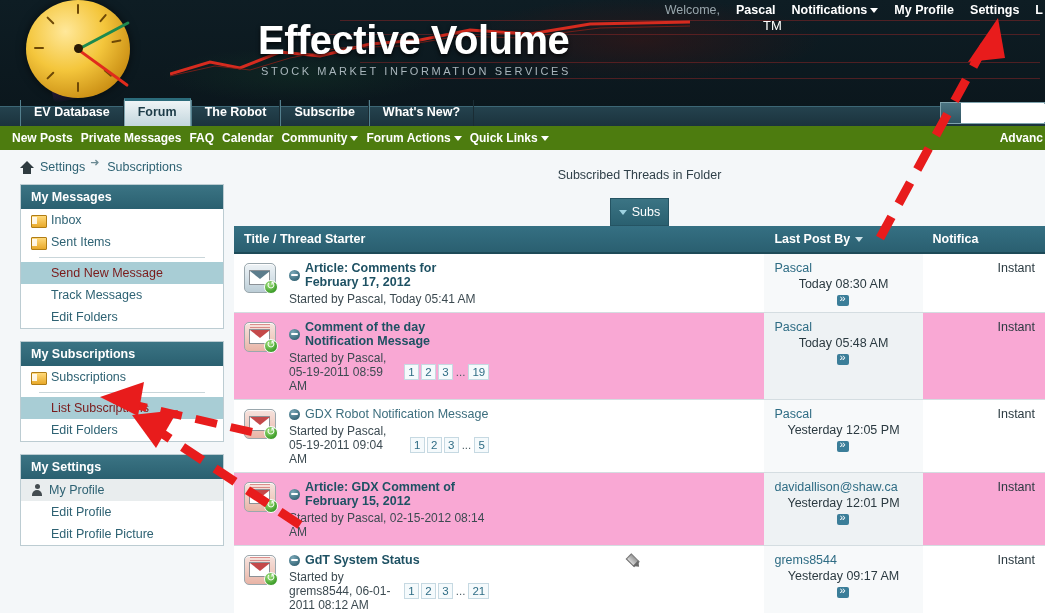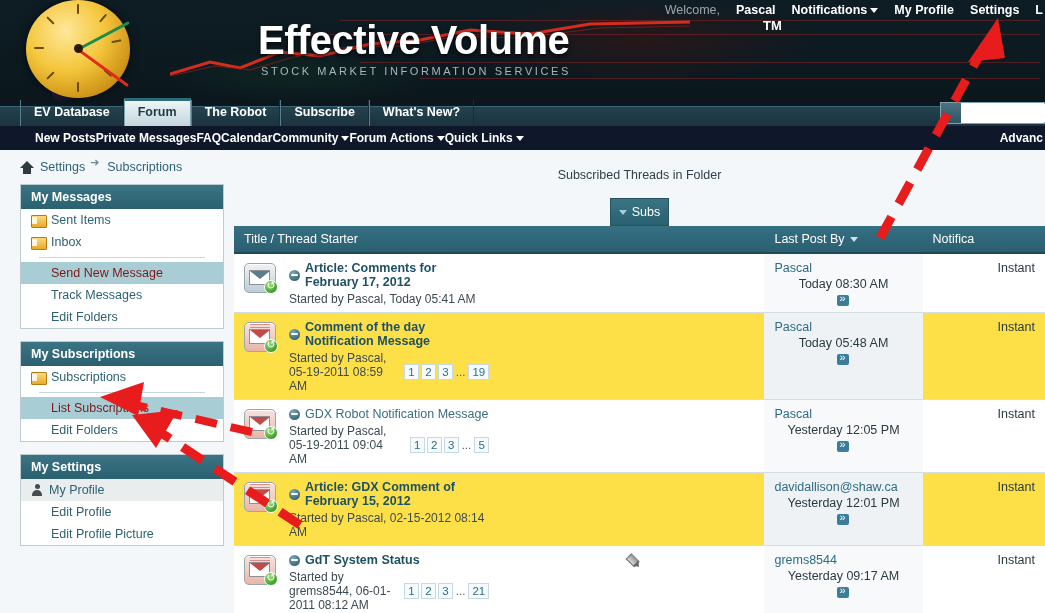--- a/index.html
+++ b/index.html
@@ -68,21 +68,21 @@
   .logo-wrap {
     position: absolute; left: 258px; top: 18px;
   }
   .logo-title {
     font-size: 40px; font-weight: bold; color: #ffffff;
     letter-spacing: -0.5px;
     text-shadow: 0 2px 4px rgba(0,0,0,.8);
   }
   .logo-tm {
     position: absolute; left: 505px; top: 0px;
-    font-size: 13px; color: #ffffff; font-weight: bold;
+    font-size: 13px; color: #ffffff; font-weight: normal;
   }
   .logo-sub {
     font-size: 11px; color: #a9b6bc; letter-spacing: 2.6px;
     margin-top: 2px; margin-left: 3px;
   }
 
   
   .topnav {
     position: absolute; right: 0; top: 3px;
     display: flex; align-items: center; gap: 16px;
@@ -135,23 +135,23 @@
     flex: 0 0 20px;
   }
   .search-inp {
     border: 0; outline: 0; flex: 1; height: 18px; font-size: 11px;
     font-family: "Liberation Sans", sans-serif;
   }
 
   
   .subnav {
     height: 24px;
-    background: #0f172a;
+    background: #4d7c0f;
     display: flex; align-items: center;
-    padding-left: 35px; gap: 0;
+    padding-left: 12px; gap: 8px;
     position: relative;
   }
   .subnav a {
     color: #ffffff; text-decoration: none; font-weight: bold; font-size: 12px;
     white-space: nowrap;
   }
   .subnav .advanced {
     position: absolute; right: 2px; color: #ffffff; font-weight: bold;
   }
 
@@ -256,41 +256,41 @@
   }
   .mini-caret {
     width: 0; height: 0;
     border-left: 4px solid transparent; border-right: 4px solid transparent;
     border-top: 5px solid #9fd2e0;
   }
 
   table.threads { width: 100%; border-collapse: collapse; table-layout: fixed; }
   table.threads thead th {
     background: linear-gradient(180deg,#357083 0%,#2a5f70 100%);
-    color: #ffffff; font-weight: normal; font-size: 12.5px;
+    color: #ffffff; font-weight: bold; font-size: 12.5px;
     text-align: left; padding: 6px 10px;
     border-bottom: 2px solid #1d4a58;
     margin-top: 36px;
   }
   th.col-title { width: 520px; }
   th.col-last  { width: 155px; }
   th.col-notif { width: 120px; text-align: right; }
   .sort-caret {
     display: inline-block; width: 0; height: 0; margin-left: 5px;
     border-left: 4px solid transparent; border-right: 4px solid transparent;
     border-top: 5px solid #cfe3e9; vertical-align: middle;
   }
 
   table.threads td {
     border-bottom: 1px solid #d4dde1;
     background: #ffffff;
     vertical-align: top;
     padding: 7px 10px 6px 10px;
   }
-  tr.alt td { background: #fde047; }
+  tr.alt td { background: #f9a8d4; }
   td.c-title { padding-left: 8px; }
   td.c-last { background: #f7f9fa !important; }
   tr.alt td.c-last { background: #eef2f4 !important; }
   td.c-notif { text-align: right; font-size: 12.5px; color: #2b3a41; padding-top: 14px; }
   td.c-clip { width: 28px; padding: 0; text-align: center; vertical-align: middle; }
 
   .titlecell { display: flex; gap: 9px; }
   .msg-icon {
     position: relative; width: 36px; height: 34px; flex: 0 0 36px;
   }
@@ -466,25 +466,25 @@
 
   <div class="layout">
 
     <div class="sidebar">
 
       <div class="block">
         <div class="block-hd">My Messages</div>
         <ul>
           <li>
             <span class="folder-icon"></span>
-            <span>Sent Items</span>
+            <span>Inbox</span>
           </li>
           <li>
             <span class="folder-icon"></span>
-            <span>Inbox</span>
+            <span>Sent Items</span>
           </li>
           <div class="hr-line"></div>
           <li class="sel indent">Send New Message</li>
           <li class="indent">Track Messages</li>
           <li class="indent">Edit Folders</li>
         </ul>
       </div>
 
       <div class="block">
         <div class="block-hd">My Subscriptions</div>

